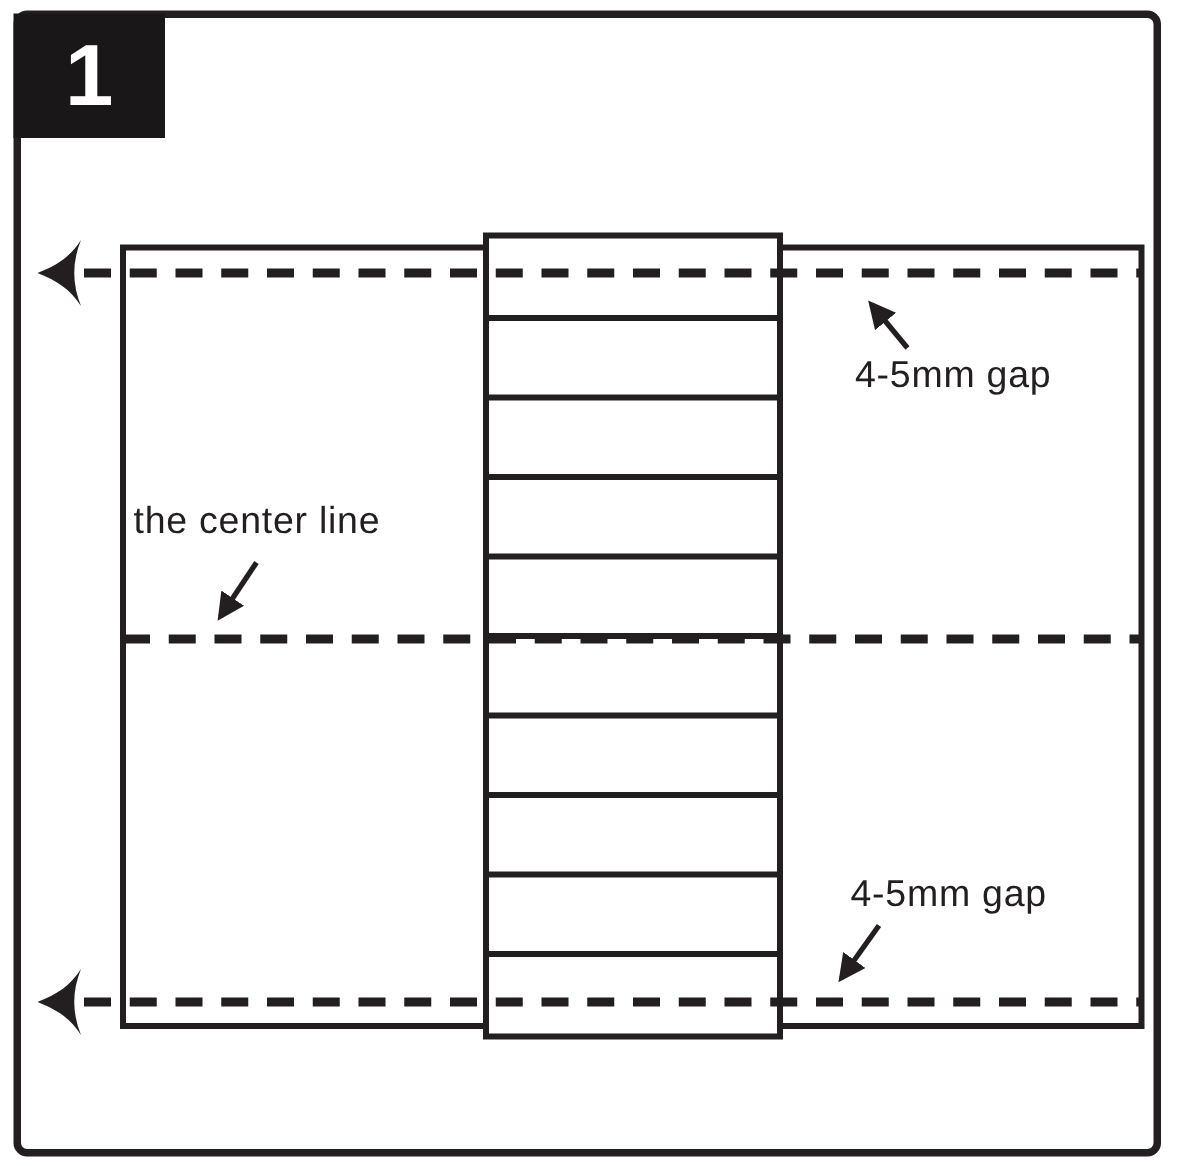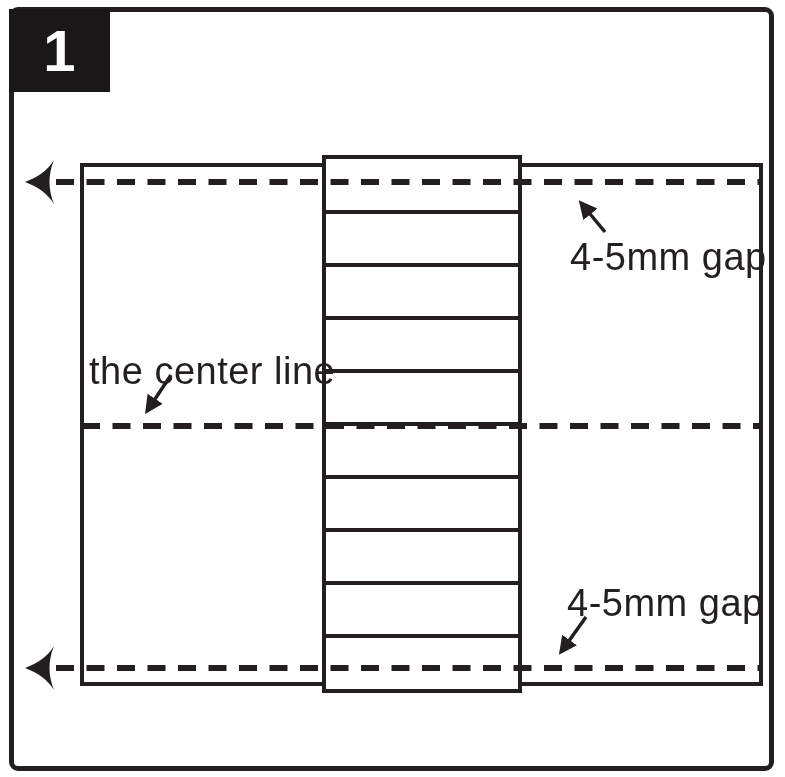--- a/index.html
+++ b/index.html
@@ -65,28 +65,28 @@
   }
   .overlay{
     position:absolute;
     left:0;top:0;
     width:785px;height:777px;
     z-index:3;
     pointer-events:none;
   }
   .label{
     position:absolute;
-    font-size:38px;
+    font-size:25px;
     letter-spacing:0.5px;
     line-height:1;
     white-space:nowrap;
     z-index:4;
   }
   .label-top-gap{left:570px;top:238px;}
-  .label-center{left:89px;top:352px;}
+  .label-center{left:89px;top:335px;}
   .label-bottom-gap{left:567px;top:584px;}
 </style>
 </head>
 <body>
 
 <div class="canvas">
 
   <div class="outer-border"></div>
 
   <div class="step-badge">

